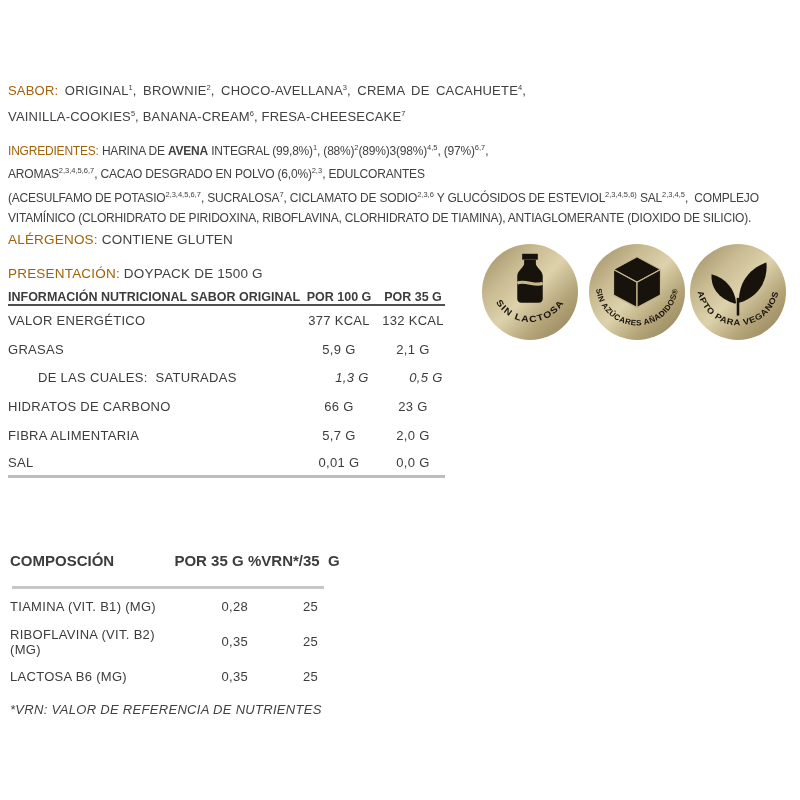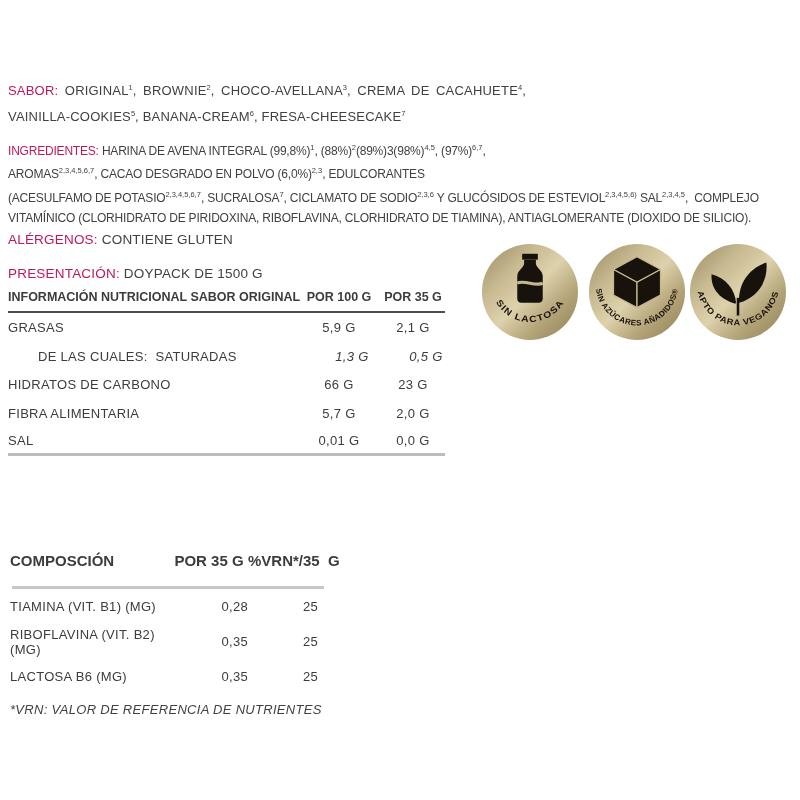--- a/index.html
+++ b/index.html
@@ -1,31 +1,31 @@
 <!DOCTYPE html>
 <html><head>
 <meta charset="utf-8">
 <style>
   * { margin:0; padding:0; box-sizing:border-box; }
   html,body { width:800px; height:800px; background:#ffffff; }
   body { font-family:"Liberation Sans", sans-serif; color:#414141; }
   .page { position:relative; width:800px; height:800px; overflow:hidden; background:#fff; }
 
-  .red { color:#be185d; }
-  .b   { font-weight:normal; }
+  .red { color:#a16207; }
+  .b   { font-weight:bold; }
   .sup { font-size:7.5px; vertical-align:5px; letter-spacing:0; }
 
   .sabor        { position:absolute; left:8px;  top:76px;  width:518px; font-size:13px; line-height:23px; text-align:justify; letter-spacing:.2px; }
   .ingredientes { position:absolute; left:8px;  top:138px; width:788px; font-size:12px; line-height:20.4px; letter-spacing:-.2px; }
   .alergenos    { position:absolute; left:8px;  top:232px; font-size:13.5px; letter-spacing:.2px; }
   .presentacion { position:absolute; left:8px;  top:266px; font-size:13.5px; letter-spacing:.2px; }
 
   
   .ntable { position:absolute; left:8px; top:290px; width:437px; font-size:13px; color:#3c3c3c; }
-  .ntable .thead { display:grid; grid-template-columns:289px 84px 64px; font-weight:bold; font-size:12.5px; padding-bottom:7px; border-bottom:2px solid #4f4f4f; }
+  .ntable .thead { display:grid; grid-template-columns:289px 84px 64px; font-weight:bold; font-size:12.5px; border-bottom:2px solid #4f4f4f; }
   .ntable .thead span { white-space:nowrap; }
   .ntable .thead .hc { text-align:center; }
   .ntable .trow { display:grid; grid-template-columns:289px 84px 64px; height:28.7px; align-items:center; letter-spacing:.3px; }
   .ntable .trow .val { text-align:center; }
   .ntable .trow.sub .lbl { padding-left:30px; }
   .ntable .trow.sub .val { font-style:italic; transform:translateX(13px); }
   .ntable .tbot { border-bottom:3px solid #bdbdbd; }
 
   
   .ctable { position:absolute; left:10px; top:552px; width:330px; font-size:13px; color:#3c3c3c; }
@@ -113,20 +113,25 @@
     </svg>
   </div>
 
   <div class="ntable">
     <div class="thead">
       <span>INFORMACIÓN NUTRICIONAL SABOR ORIGINAL</span>
       <span class="hc">POR 100 G</span>
       <span class="hc">POR 35 G</span>
     </div>
     <div class="trow">
+      <span class="lbl">VALOR ENERGÉTICO</span>
+      <span class="val">377 KCAL</span>
+      <span class="val">132 KCAL</span>
+    </div>
+    <div class="trow">
       <span class="lbl">GRASAS</span>
       <span class="val">5,9 G</span>
       <span class="val">2,1 G</span>
     </div>
     <div class="trow sub">
       <span class="lbl">DE LAS CUALES:&nbsp; SATURADAS</span>
       <span class="val">1,3 G</span>
       <span class="val">0,5 G</span>
     </div>
     <div class="trow">

